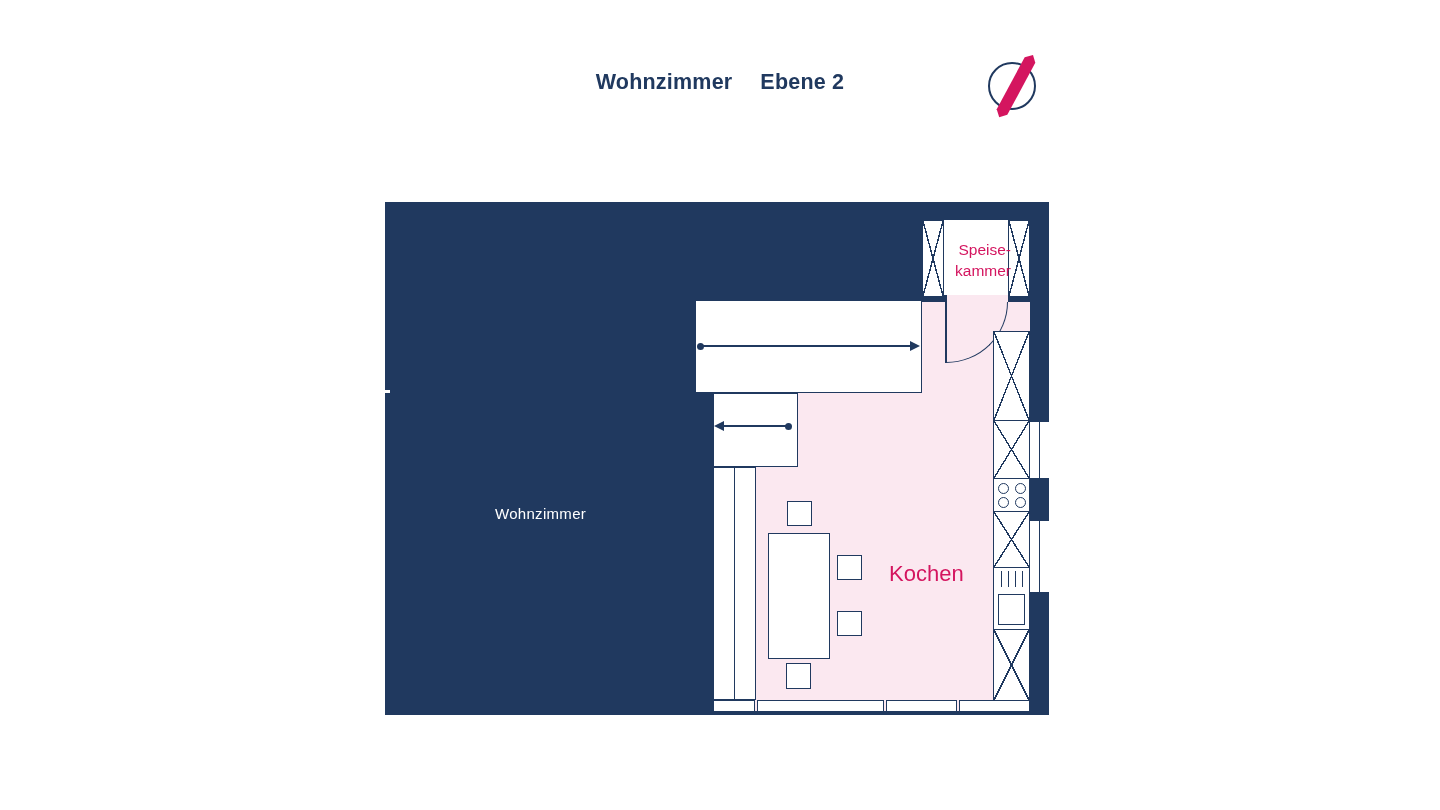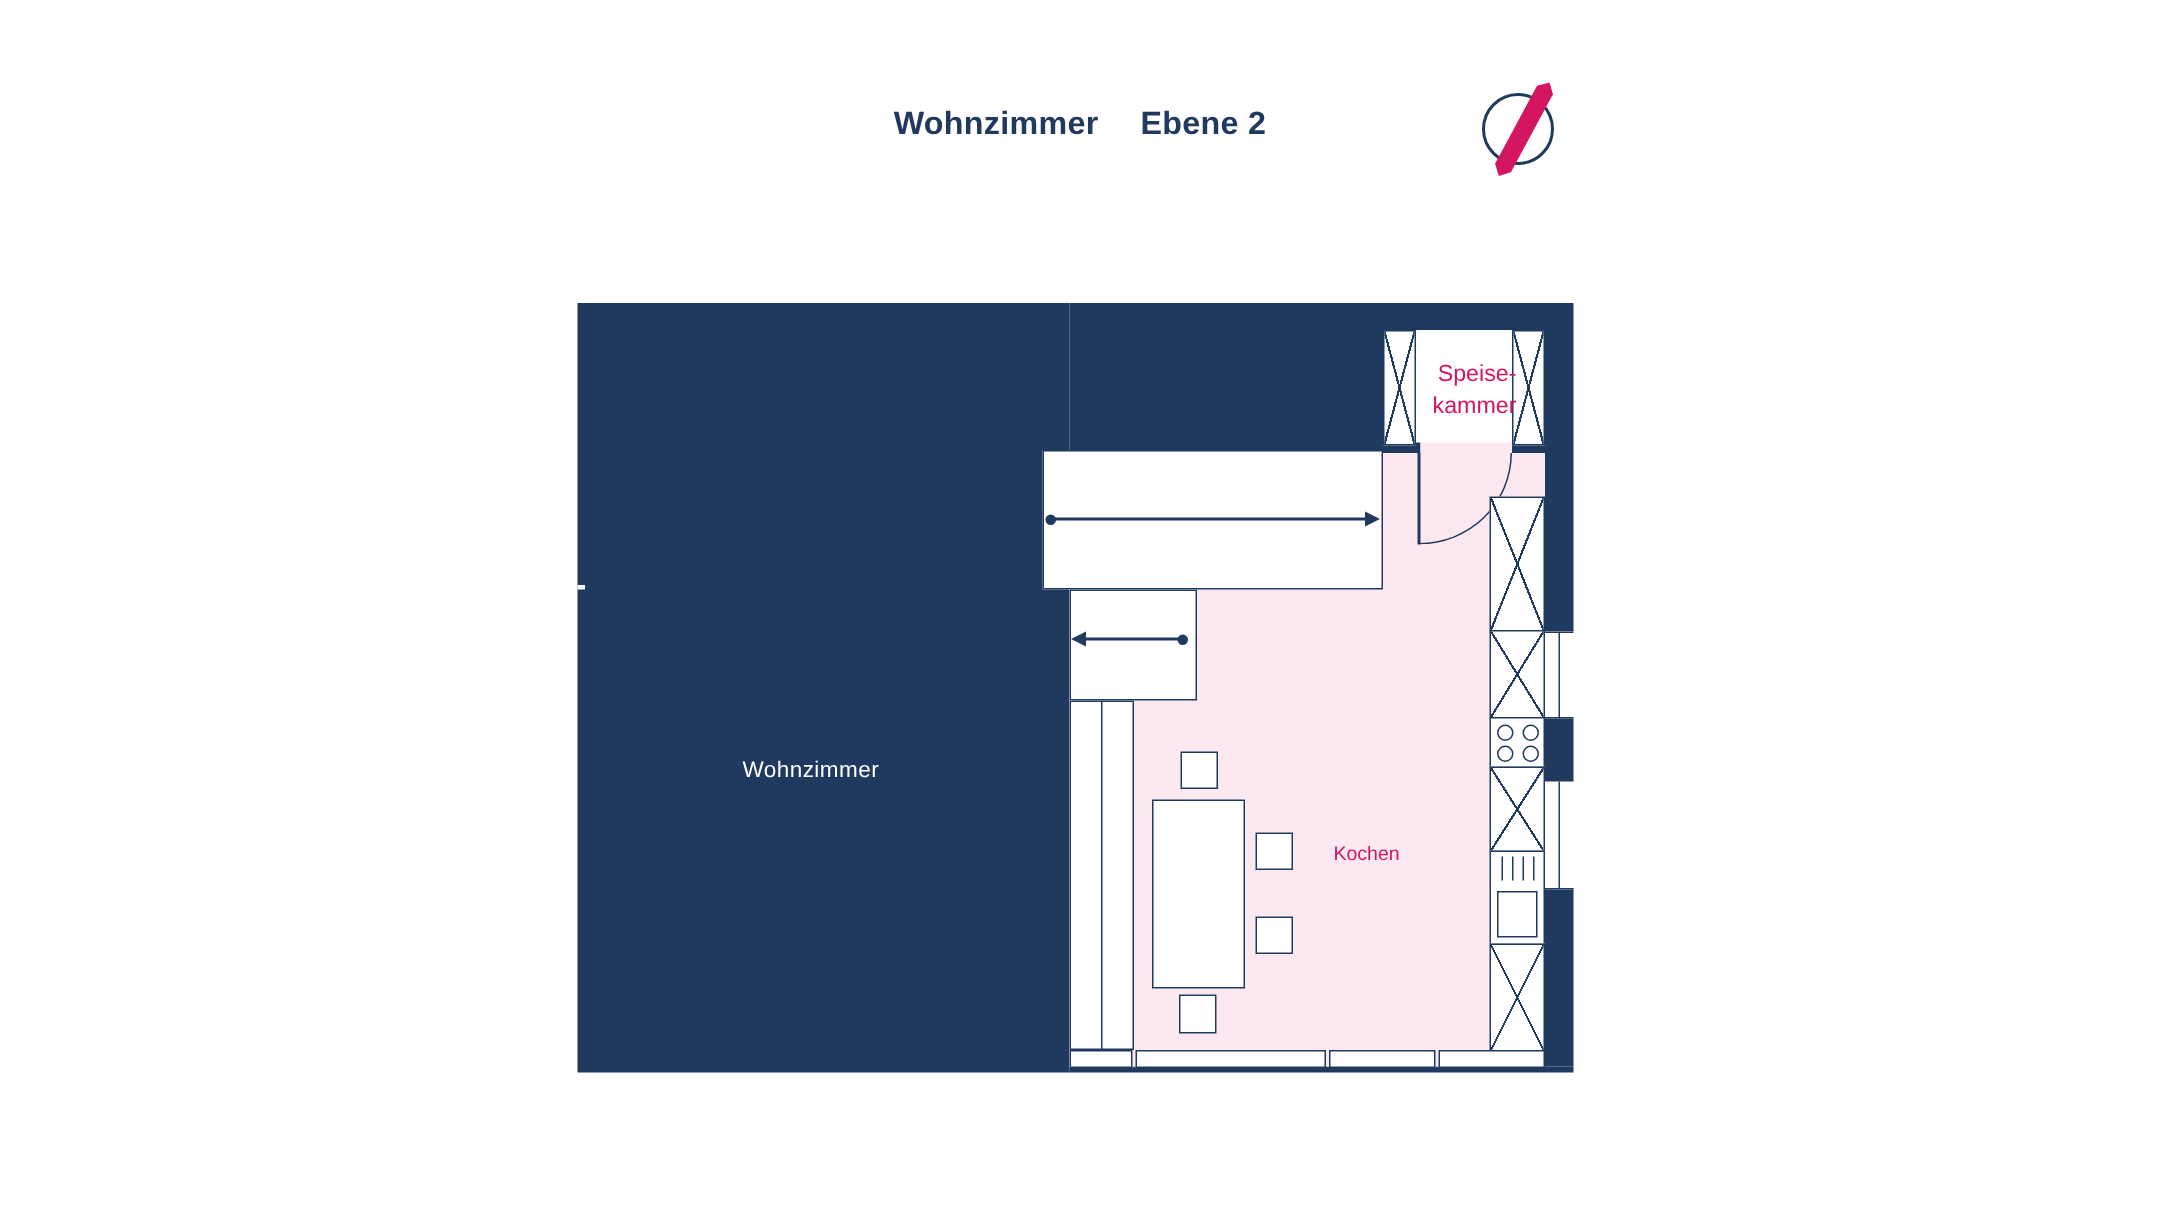--- a/index.html
+++ b/index.html
@@ -27,21 +27,21 @@
   .nline{background:var(--wall);}
   .dot{background:var(--wall);border-radius:50%;}
   .arrow-right{width:0;height:0;border-left:10px solid var(--wall);border-top:5px solid transparent;border-bottom:5px solid transparent;}
   .arrow-left{width:0;height:0;border-right:10px solid var(--wall);border-top:5px solid transparent;border-bottom:5px solid transparent;}
   .window{background:var(--paper);border-top:1.5px solid var(--wall);border-bottom:1.5px solid var(--wall);box-sizing:border-box;}
   .arc{border:0 solid var(--wall);border-right-width:1.4px;border-bottom-width:1.4px;border-bottom-right-radius:100%;box-sizing:border-box;}
   .cooktop{display:grid;grid-template-columns:11px 11px;grid-template-rows:11px 11px;gap:3px 6px;justify-content:center;align-content:center;}
   .burner{width:11px;height:11px;border:1.3px solid var(--wall);border-radius:50%;box-sizing:border-box;background:var(--paper);}
   .title{color:var(--wall);font-size:21.5px;font-weight:600;letter-spacing:0.2px;}
   .living-label{color:#ffffff;font-size:15px;letter-spacing:0.3px;}
-  .kitchen-label{color:var(--accent);font-size:13px;}
+  .kitchen-label{color:var(--accent);font-size:22px;}
   .pantry-label{color:var(--accent);font-size:15.5px;line-height:20.5px;text-align:right;}
   .compass-circle{border:2.5px solid var(--wall);border-radius:50%;box-sizing:border-box;}
 </style>
 </head>
 <body>
 
 <div class="canvas">
 
   <div class="abs title" style="left:0;top:70px;width:1440px;text-align:center;">
     <span>Wohnzimmer</span><span style="margin-left:28px;">Ebene 2</span>

